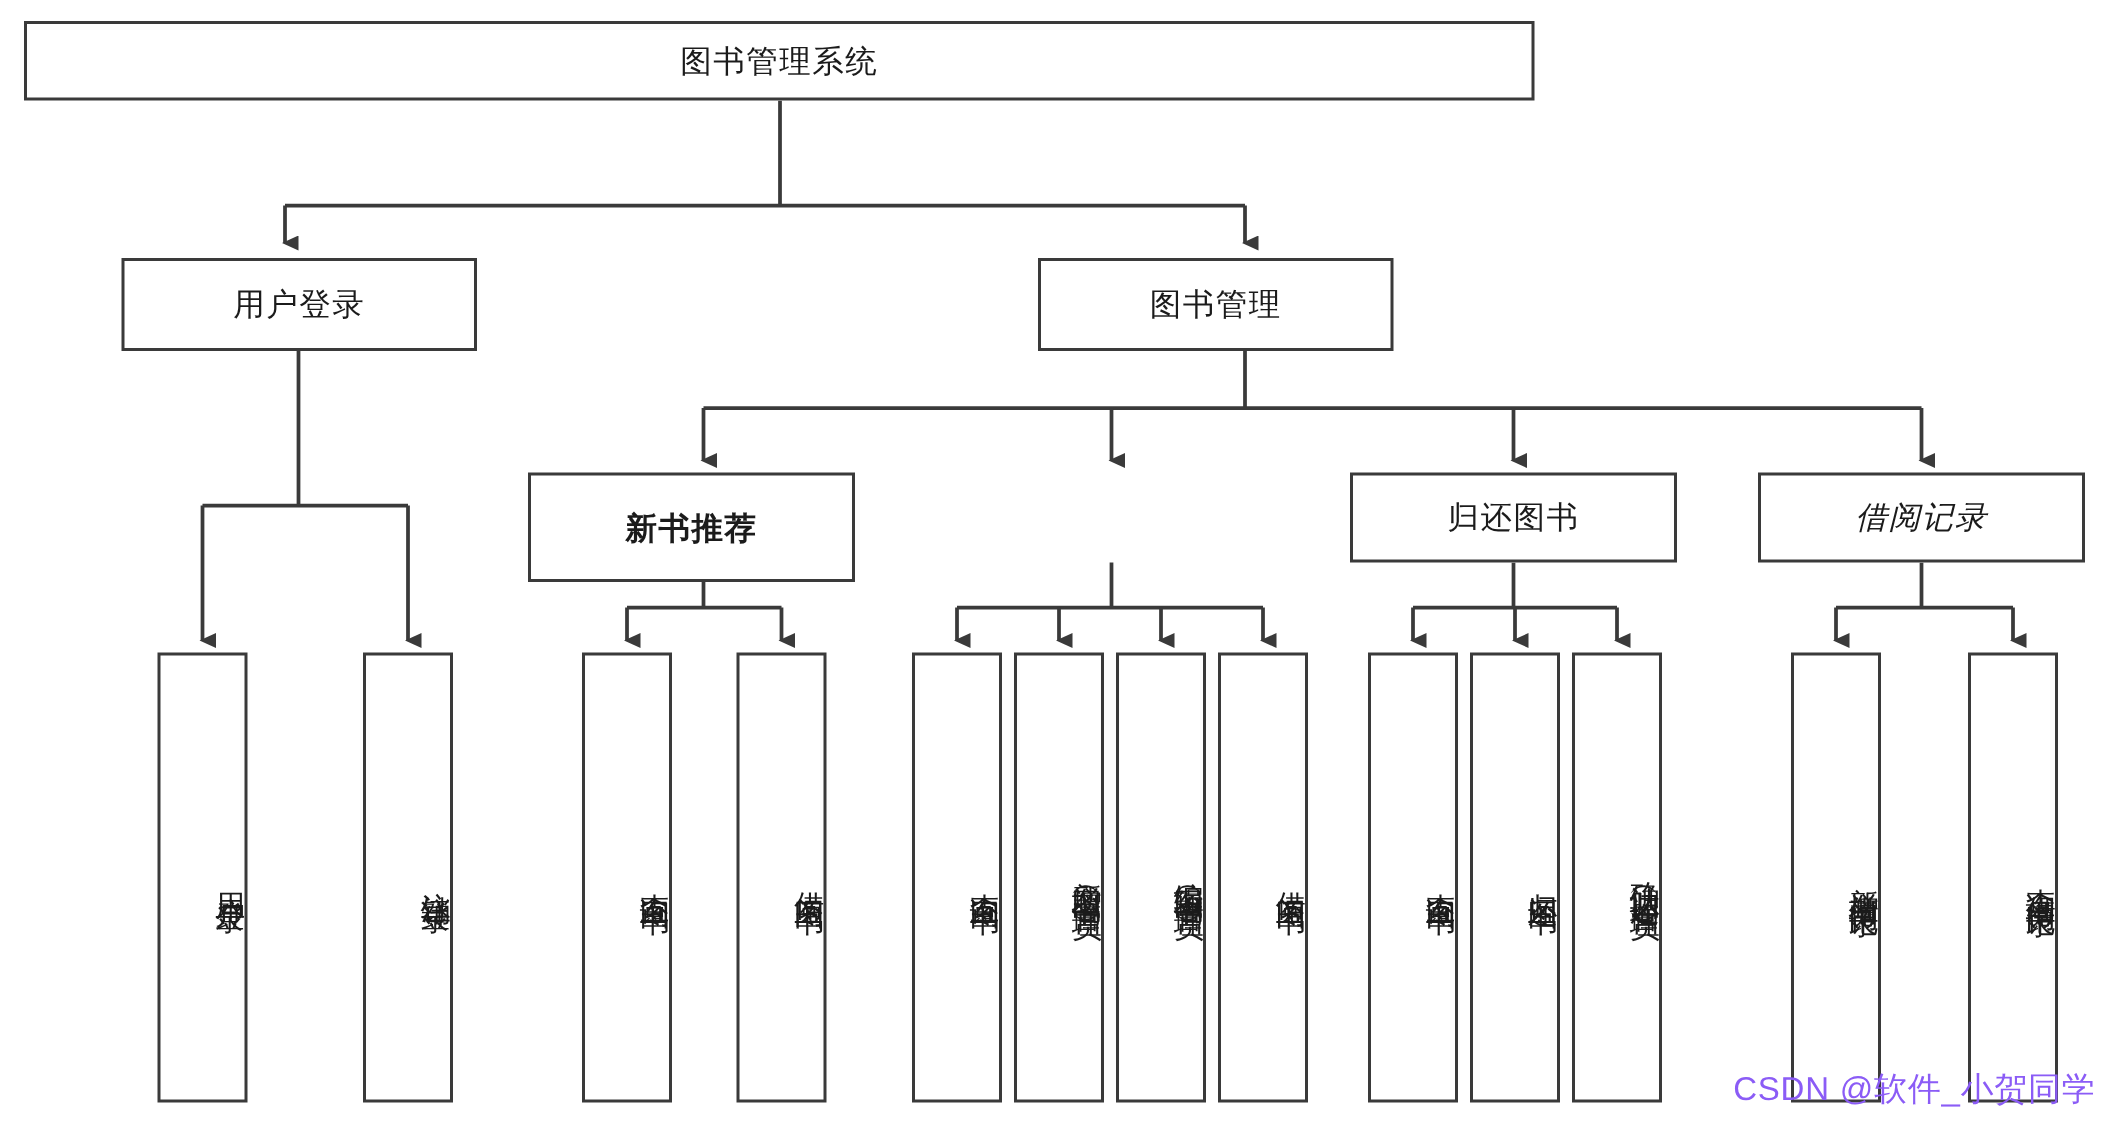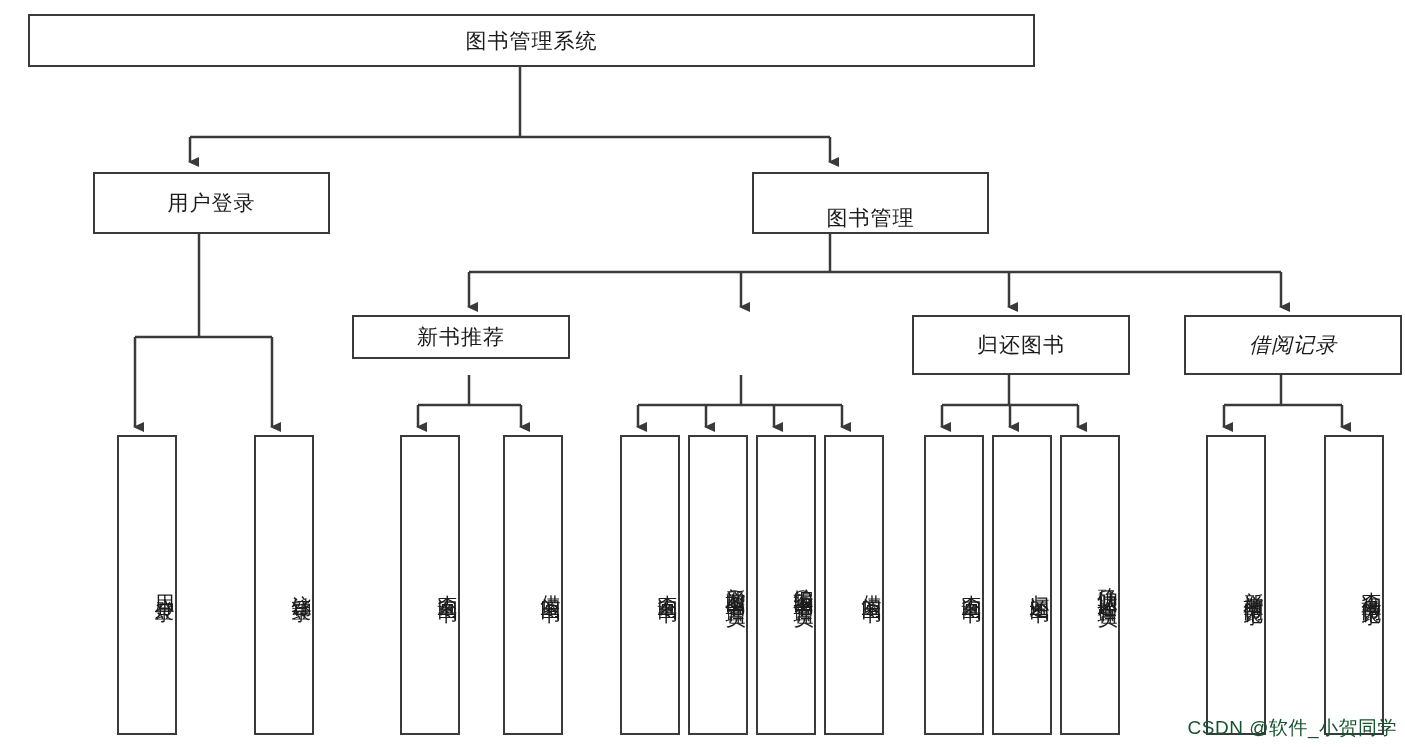--- a/index.html
+++ b/index.html
@@ -28,21 +28,20 @@
   .node {
     position: absolute;
     box-sizing: border-box;
     background: #ffffff;
     border: 2px solid #3a3a3a;
     display: flex;
     align-items: center;
     justify-content: center;
     color: #1b1b1b;
     text-align: center;
-    margin-left: 12px;
   }
   .node.h {
     font-size: 21px;
     letter-spacing: 1px;
   }
   .node.leaf {
     writing-mode: vertical-rl;
     text-orientation: upright;
     font-size: 20px;
     letter-spacing: 3px;
@@ -57,22 +56,22 @@
     white-space: nowrap;
     display: block;
   }
   .node.leaf.topalign {
     align-items: flex-start;
   }
   .watermark {
     position: absolute;
     right: 8px;
     bottom: 6px;
-    font-size: 19px;
-    color: #14532d;
+    font-size: 22px;
+    color: #8b5cf6;
     white-space: nowrap;
     letter-spacing: 0.5px;
   }
 </style>
 </head>
 <body>
 
 <div id="canvas">
 
   <svg id="wires" viewBox="0 0 1405 747">
@@ -125,25 +124,25 @@
     </g>
   </svg>
 
   <div class="node h" style="left:16px; top:14px; width:1007px; height:53px;">
     <span>图书管理系统</span>
   </div>
 
   <div class="node h" style="left:81px; top:172px; width:237px; height:62px;">
     <span>用户登录</span>
   </div>
-  <div class="node h" style="left:740px; top:172px; width:237px; height:62px;align-items:flex-end;">
+  <div class="node h" style="left:692px; top:172px; width:237px; height:62px;">
     <span>图书管理</span>
   </div>
 
-  <div class="node h" style="left:340px; top:315px; width:218px; height:44px;">
+  <div class="node h" style="left:352px; top:315px; width:218px; height:73px;font-weight:bold;">
     <span>新书推荐</span>
   </div>
   <div class="node h" style="left:900px; top:315px; width:218px; height:60px;">
     <span>归还图书</span>
   </div>
   <div class="node h" style="left:1172px; top:315px; width:218px; height:60px;font-style:italic;">
     <span>借阅记录</span>
   </div>
 
   <div class="node leaf" style="left:105px; top:435px; width:60px; height:300px;">

